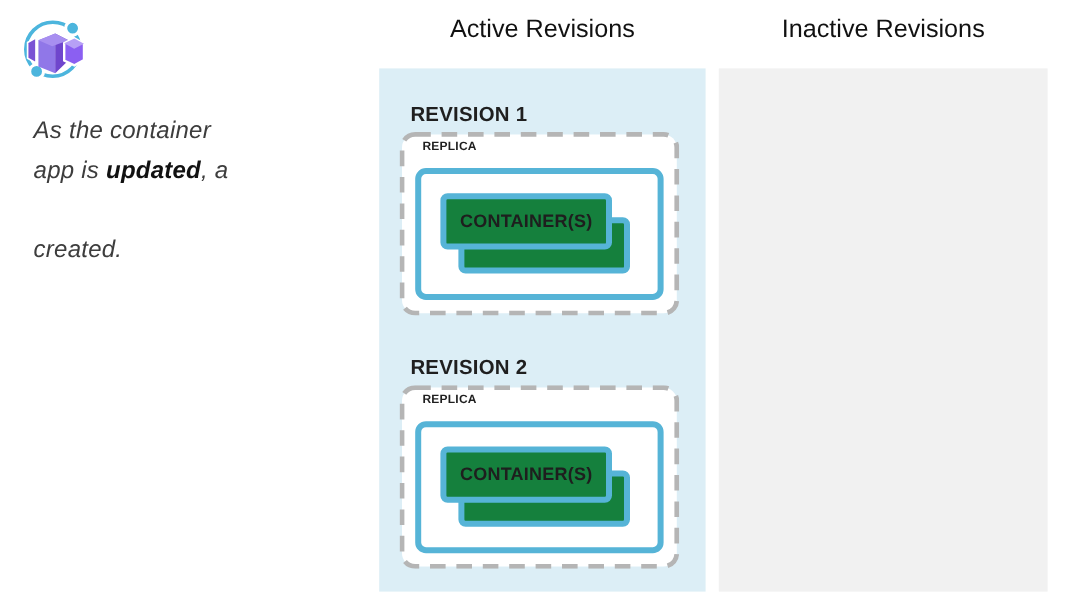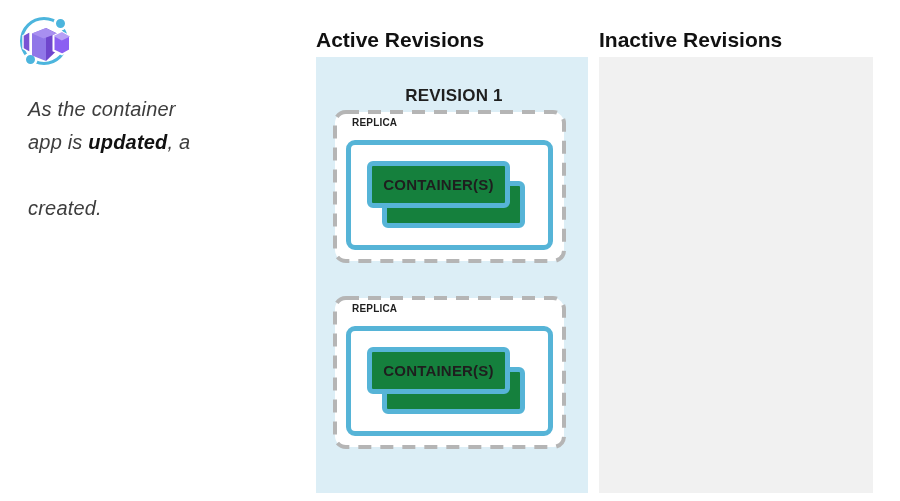--- a/index.html
+++ b/index.html
@@ -34,36 +34,37 @@
     line-height: 33px;
     color: #3d3d3d;
     letter-spacing: 0.2px;
     font-style: italic;
   }
   .intro b { color: #111111; font-weight: 700; margin-top: 42px; }
 
   
   .col-title {
     position: absolute;
-    top: 27px;
+    top: 12px;
     font-size: 21px;
     line-height: 26px;
-    font-weight: 700;
+    font-weight: 400;
     color: #111111;
+    text-align: center;
   }
   .col-title.active   { left: 316px; width: 272px; }
   .col-title.inactive { left: 599px; width: 274px; }
 
   
   .panel {
     position: absolute;
     top: 57px;
     height: 436px;
   }
-  .panel.active   { left: 316px; width: 272px; background: #dceef6; text-align: center; }
+  .panel.active   { left: 316px; width: 272px; background: #dceef6; }
   .panel.inactive { left: 599px; width: 274px; background: #f1f1f1; }
 
   
   .revision-group {
     position: absolute;
     left: 17px;
     width: 233px;
   }
   .revision-group.g1 { top: 28px; }
   .revision-group.g2 { top: 239px; }
@@ -172,20 +173,21 @@
         <div class="replica-box">
           <div class="container-card back"></div>
           <div class="container-card front">
             <span>CONTAINER(S)</span>
           </div>
         </div>
       </div>
     </div>
 
     <div class="revision-group g2">
+      <div class="revision-label">REVISION 2</div>
       <div class="dashed-box">
         <svg class="dash-bg" viewBox="0 0 233 153" aria-hidden="true">
           <rect x="2" y="2" width="229" height="149" rx="11" fill="#ffffff" stroke="#b5b5b5" stroke-width="4" stroke-dasharray="13 9"></rect>
         </svg>
         <div class="replica-label">REPLICA</div>
         <div class="replica-box">
           <div class="container-card back"></div>
           <div class="container-card front">
             <span>CONTAINER(S)</span>
           </div>

